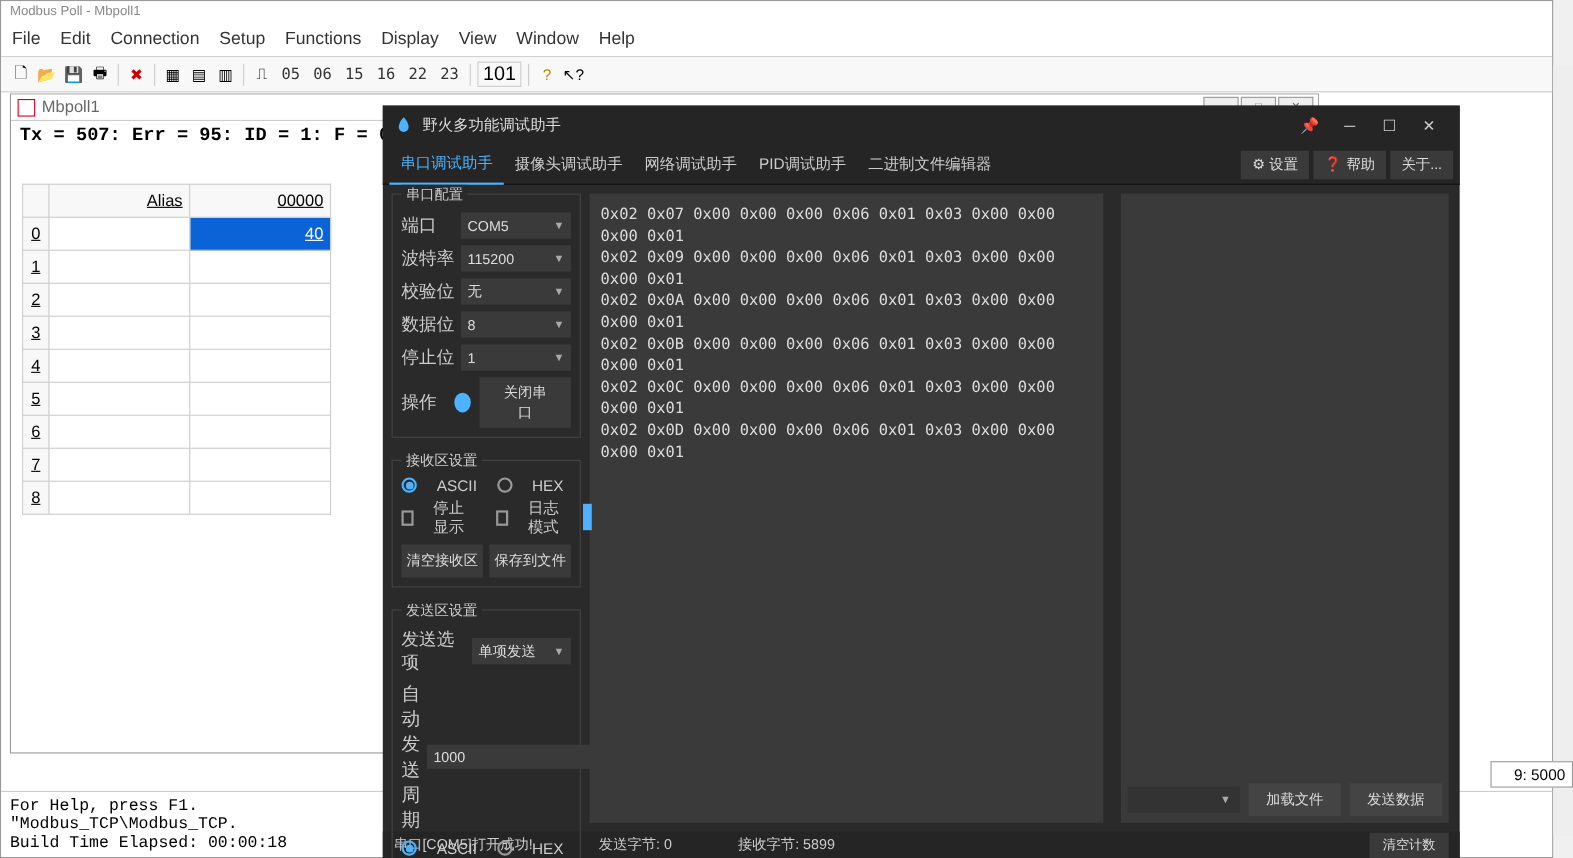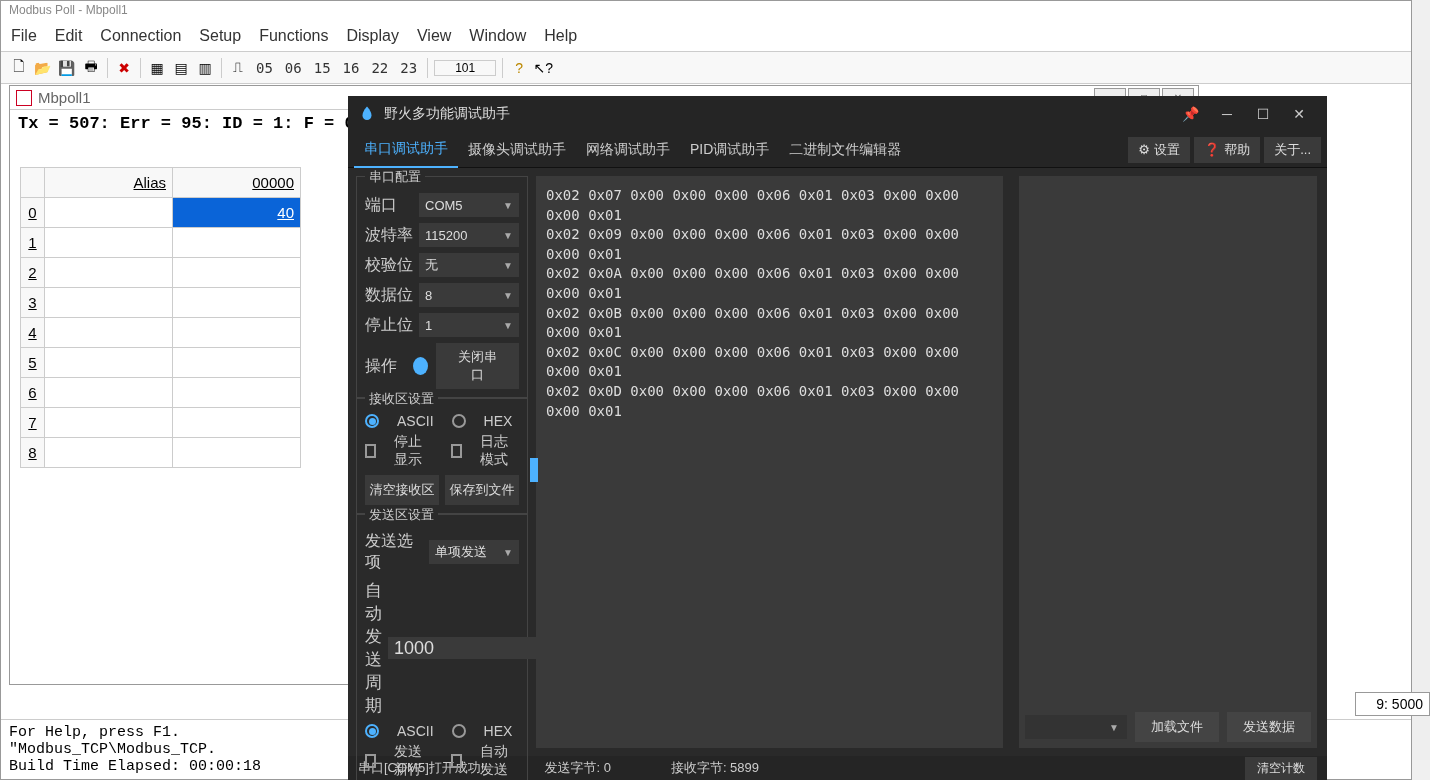--- a/index.html
+++ b/index.html
@@ -7,21 +7,21 @@
 
 
 .mbpoll-window { position: absolute; left: 0; top: 0; width: 1412px; height: 780px; background: #fff; border: 1px solid #999; }
 .mbpoll-title { height: 20px; padding: 2px 8px; font-size: 12px; color: #888; }
 .mbpoll-menu { display: flex; gap: 18px; padding: 6px 10px; border-bottom: 1px solid #ccc; font-size: 16px; color: #333; }
 .mbpoll-menu span { cursor: default; }
 .mbpoll-toolbar { display: flex; align-items: center; gap: 4px; padding: 4px 8px; border-bottom: 1px solid #ccc; background: #f8f8f8; height: 32px; }
 .tb-icon { width: 20px; height: 20px; display: inline-flex; align-items: center; justify-content: center; font-size: 14px; }
 .tb-sep { width: 1px; height: 20px; background: #ccc; margin: 0 2px; }
 .tb-num { font-family: monospace; font-size: 14px; color: #333; padding: 0 4px; }
-.tb-101 { border: 1px solid #ccc; padding: 0 20px; font-size: 12px; }
+.tb-101 { border: 1px solid #ccc; padding: 0 4px; font-size: 18px; }
 
 .mbinner { position: absolute; left: 8px; top: 84px; width: 1190px; height: 600px; border: 1px solid #999; background: #fff; }
 .mbinner-title { display: flex; align-items: center; height: 24px; background: #fff; border-bottom: 1px solid #ccc; padding: 0 6px; font-size: 15px; color: #666; }
 .mbinner-title .doc-icon { width: 16px; height: 16px; margin-right: 6px; background: #fff; border: 1px solid #c02; }
 .win-btns { position: absolute; right: 4px; top: 2px; display: flex; gap: 2px; }
 .win-btn { width: 32px; height: 18px; border: 1px solid #999; background: #eee; display: flex; align-items: center; justify-content: center; font-size: 10px; }
 .mb-status { font-family: "Courier New", monospace; font-size: 17px; font-weight: bold; padding: 4px 8px; }
 .mb-table { margin: 30px 10px; border-collapse: collapse; font-size: 15px; }
 .mb-table th, .mb-table td { border: 1px solid #ccc; height: 30px; text-align: right; padding: 0 6px; font-weight: normal; text-decoration: underline; }
 .mb-table th { background: #f8f8f8; }
@@ -42,40 +42,40 @@
 .dark-titlebar .flame { width: 18px; height: 18px; margin-right: 8px; }
 .dark-title { flex: 1; font-size: 14px; color: #ddd; }
 .dark-winbtn { width: 36px; height: 30px; display: flex; align-items: center; justify-content: center; color: #ccc; }
 .dark-tabs { display: flex; align-items: center; height: 36px; background: #252525; border-bottom: 1px solid #111; padding: 0 6px; }
 .dark-tab { padding: 8px 10px; font-size: 14px; color: #ccc; cursor: default; }
 .dark-tab.active { color: #4db2ff; border-bottom: 2px solid #4db2ff; }
 .dark-right-btns { margin-left: auto; display: flex; gap: 4px; }
 .dark-btn { background: #3a3a3a; color: #ddd; padding: 4px 10px; font-size: 13px; display: flex; align-items: center; gap: 4px; border: none; }
 
 .dark-body { display: flex; height: calc(100% - 72px - 24px); }
-.left-panel { width: 188px; padding: 8px; display: flex; flex-direction: column; gap: 0; }
+.left-panel { width: 188px; padding: 8px; display: flex; flex-direction: column; gap: 20px; }
 .group { border: 1px solid #444; padding: 10px 8px 8px; position: relative; }
 .group-title { position: absolute; top: -9px; left: 8px; background: #2a2a2a; padding: 0 4px; font-size: 13px; }
 .cfg-row { display: flex; align-items: center; margin: 6px 0; gap: 6px; }
 .cfg-label { width: 48px; font-size: 16px; }
 .cfg-select { flex: 1; background: #3a3a3a; color: #ddd; border: none; height: 24px; padding: 0 6px; display: flex; align-items: center; justify-content: space-between; font-size: 13px; }
 .cfg-select .arrow { font-size: 10px; color: #aaa; }
 .op-row { display: flex; align-items: center; gap: 8px; margin-top: 6px; }
 .toggle { width: 18px; height: 18px; border-radius: 50%; background: #4db2ff; }
 .op-btn { background: #3a3a3a; color: #ddd; border: none; padding: 5px 20px; font-size: 13px; cursor: pointer; }
 
 .radio-row { display: flex; gap: 18px; margin: 4px 0; align-items: center; }
 .radio { width: 14px; height: 14px; border-radius: 50%; border: 2px solid #999; display: inline-flex; align-items: center; justify-content: center; }
 .radio.on { border-color: #4db2ff; }
 .radio.on::after { content: ""; width: 7px; height: 7px; border-radius: 50%; background: #4db2ff; }
 .chk { width: 14px; height: 14px; border: 2px solid #999; display: inline-block; }
 .btn-row { display: flex; gap: 6px; margin-top: 6px; }
 .small-btn { flex: 1; background: #3a3a3a; color: #ddd; border: none; padding: 6px 4px; font-size: 13px; cursor: pointer; }
 
-.send-group .cfg-row input { flex: 1; background: #3a3a3a; border: none; color: #ddd; height: 22px; padding: 0 6px; font-size: 18px; }
+.send-group .cfg-row input { flex: 1; background: #3a3a3a; border: none; color: #ddd; height: 22px; padding: 0 6px; font-size: 13px; }
 .ms-label { font-size: 13px; }
 
 .right-panel { flex: 1; display: flex; flex-direction: row; padding: 8px 10px 8px 0; gap: 16px; position: relative; }
 .collapse-handle { position: absolute; left: -6px; top: 290px; width: 8px; height: 24px; background: #4db2ff; }
 .recv-box { flex: 3; background: #3a3a3a; padding: 10px; font-family: "Consolas", monospace; font-size: 14px; color: #ddd; line-height: 1.4; overflow: hidden; }
 .send-box { flex: 2; background: #3a3a3a; display: flex; flex-direction: column; }
 .send-input-area { flex: 1; }
 .send-bottom { display: flex; gap: 8px; padding: 6px; align-items: center; }
 .send-dd { flex: 1; background: #333; height: 24px; display: flex; align-items: center; justify-content: flex-end; padding: 0 8px; color: #aaa; }
 .send-dd .arrow { font-size: 10px; }

